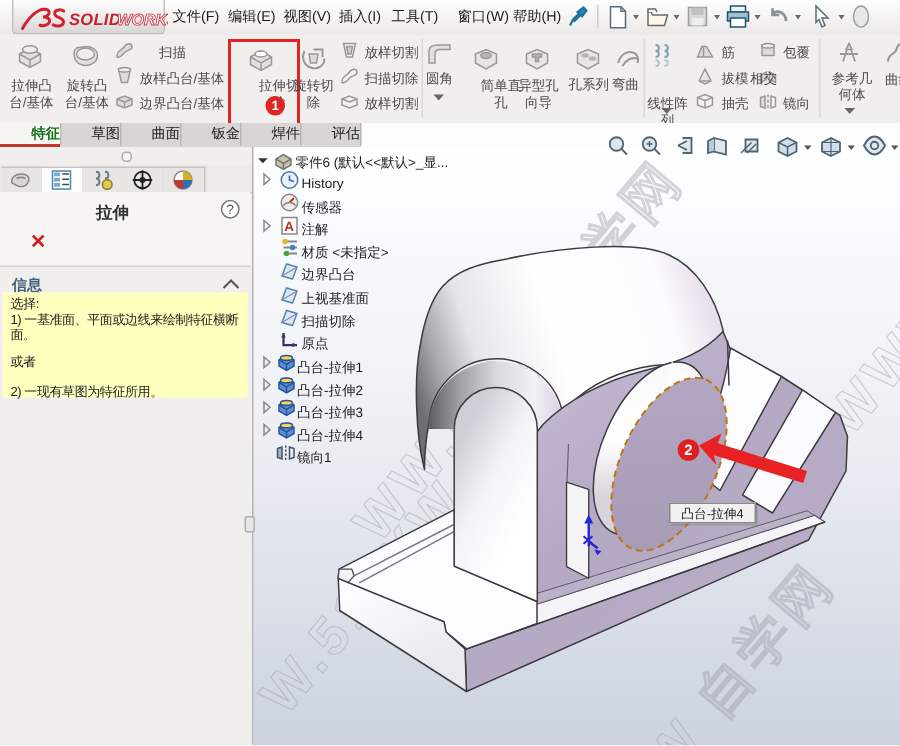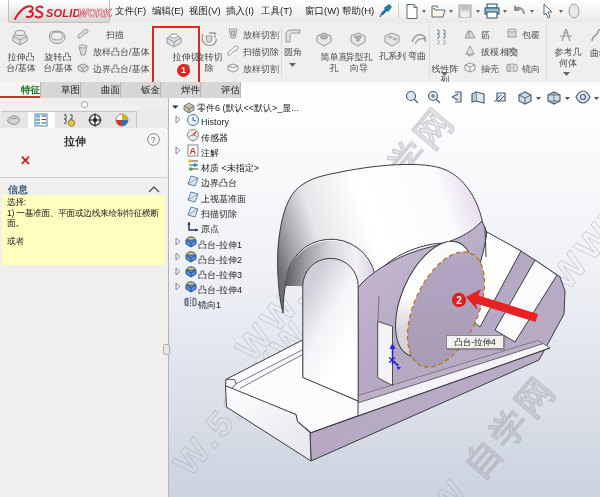--- a/index.html
+++ b/index.html
@@ -540,15 +540,16 @@
   <div class="abs" style="left:0px;top:79px;width:167px;height:1px;background:#d5d3d1"></div>
   <div class="abs" style="left:8px;top:85px;font-size:10px;font-weight:bold;color:#41607a">信息</div>
   <svg class="abs" style="left:148px;top:88px" width="12" height="8">
       <path d="M1,6 L6,1 L11,6" fill="none" stroke="#555" stroke-width="1.4"></path>
     </svg>
   <div class="abs" id="yellowbox"></div>
   <div class="abs ytext" style="left:7px;top:99px">选择:</div>
   <div class="abs ytext" style="left:7px;top:110px">1) 一基准面、平面或边线来绘制特征横断</div>
   <div class="abs ytext" style="left:7px;top:120px">面。</div>
   <div class="abs ytext" style="left:7px;top:138px">或者</div>
+  <div class="abs ytext" style="left:7px;top:158px">2) 一现有草图为特征所用。</div>
 
   <div class="abs" style="left:163px;top:246px;width:5px;height:9px;background:#e8e6e4;border:1px solid #b0aeac;border-radius:2px"></div>
 </div>
 
 </body></html>

